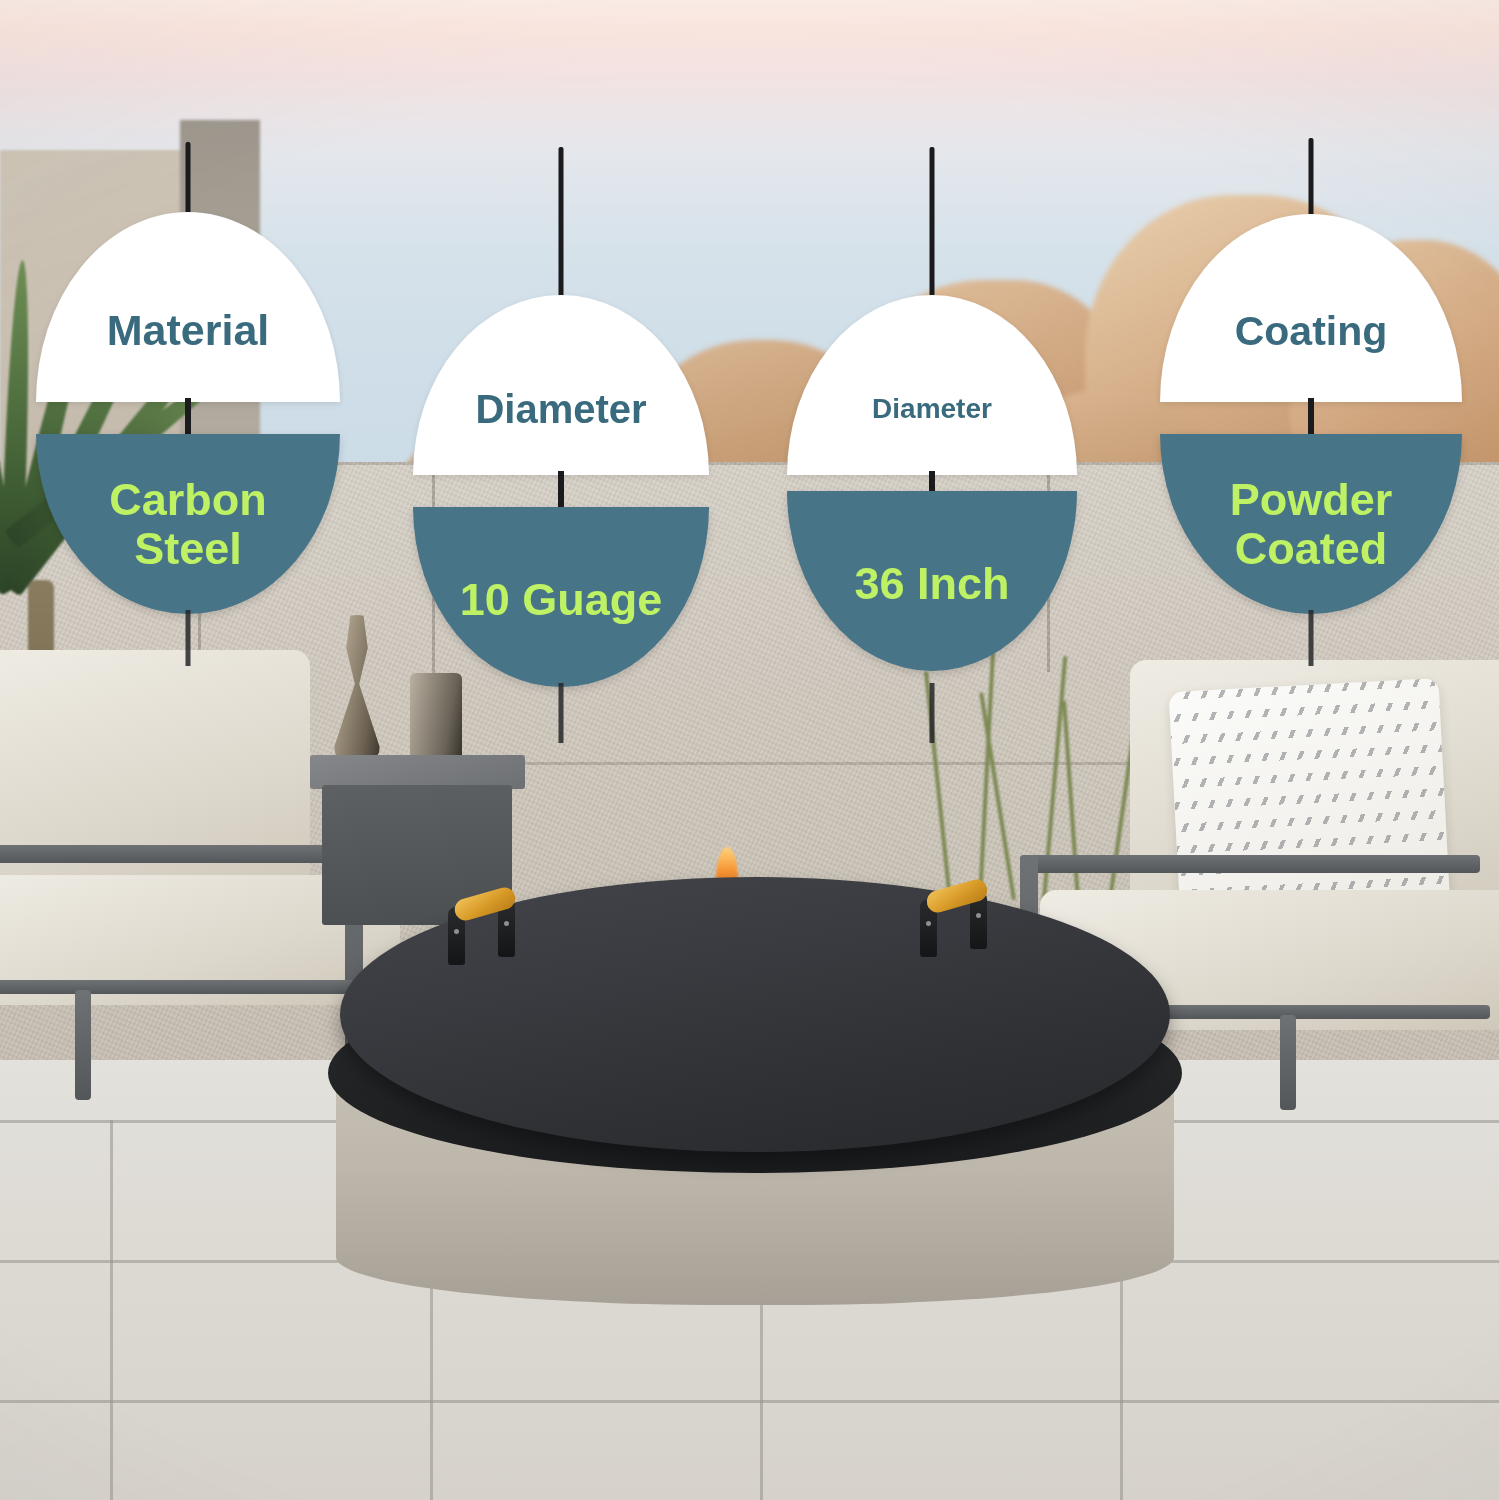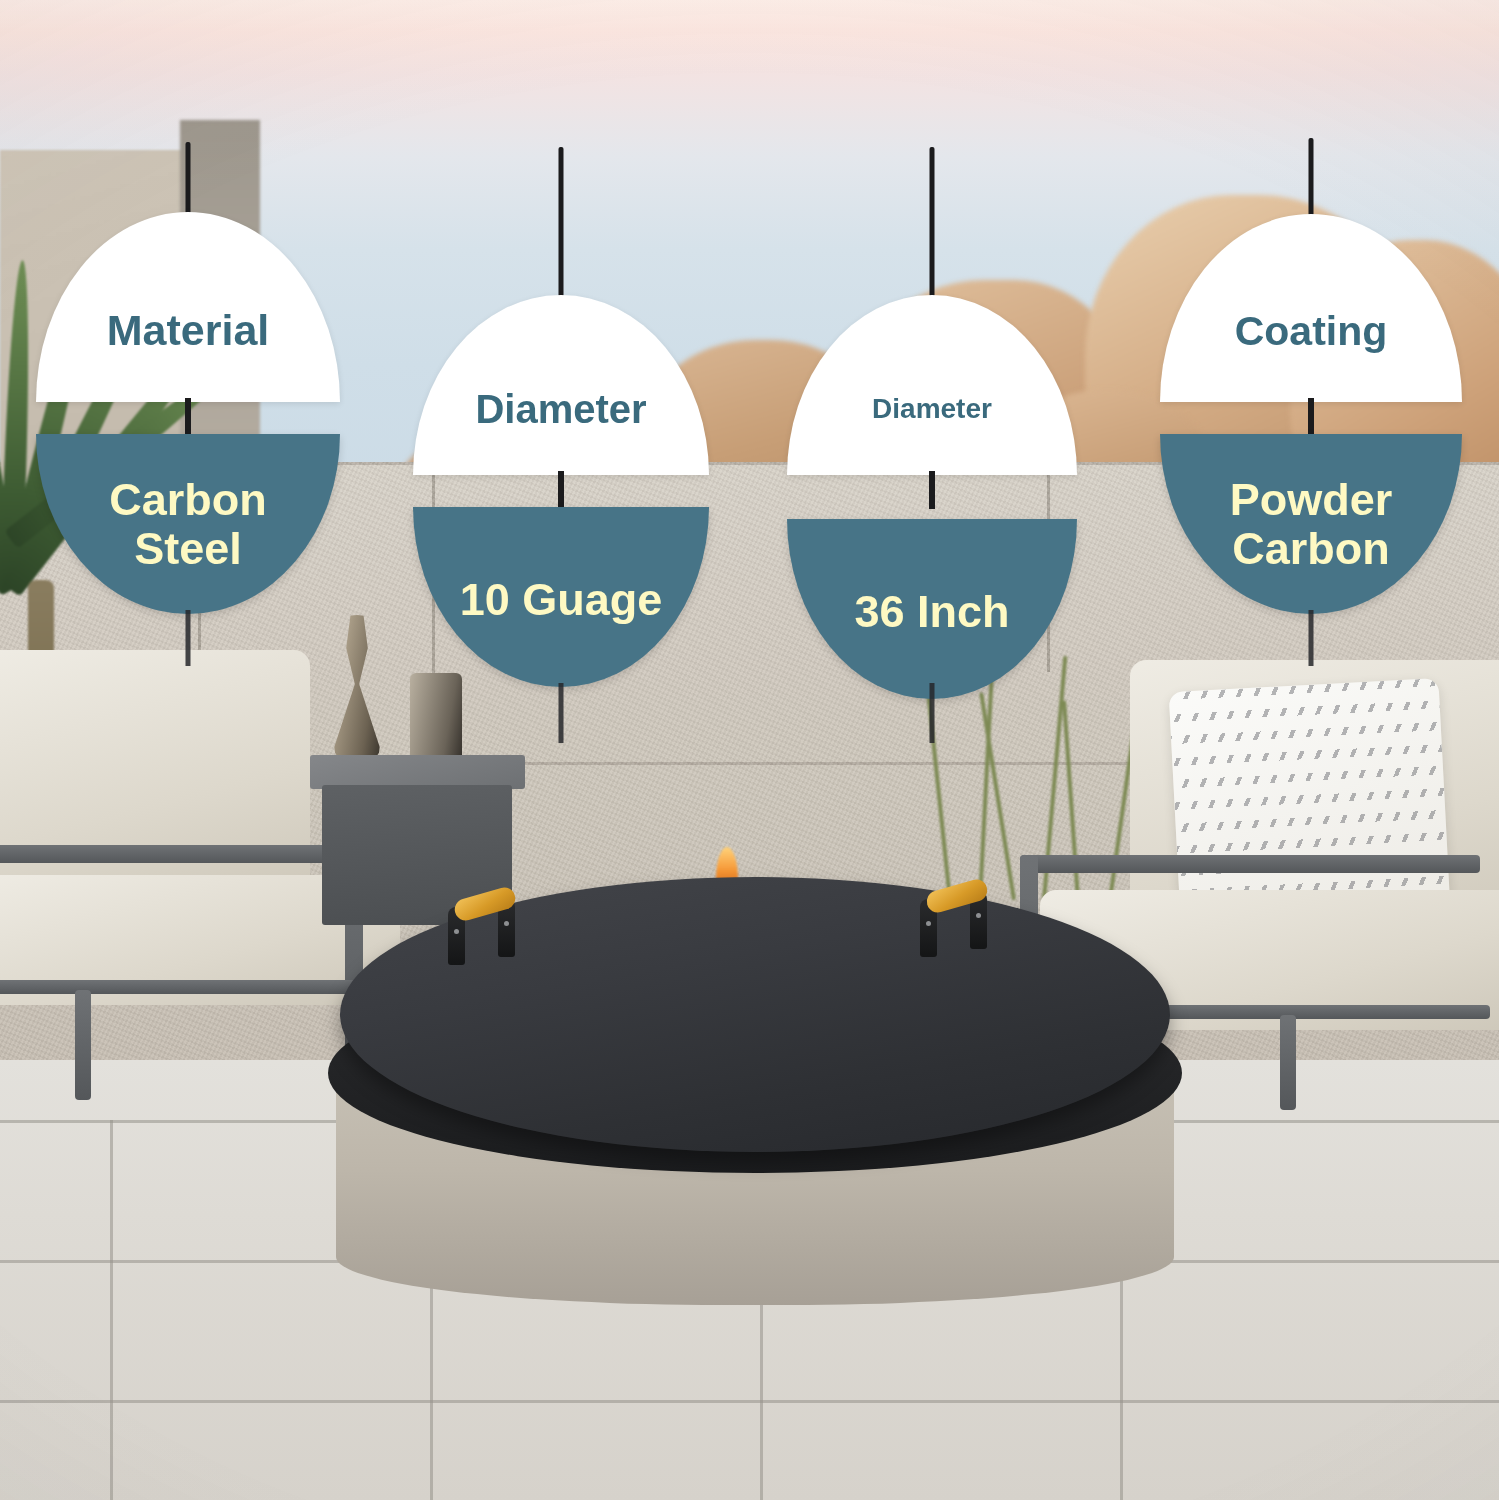--- a/index.html
+++ b/index.html
@@ -221,21 +221,21 @@
   }
   .badge .cup{
     position:absolute; left:0; width:100%;
     background:#477487;
     border-radius:0 0 50% 50% / 0 0 100% 100%;
     display:flex; align-items:center; justify-content:center;
     box-shadow:0 3px 8px rgba(0,0,0,.14);
   }
   .badge .cup span{
     display:block; text-align:center;
-    color:#fef9c3; font-weight:bold; line-height:1.08;margin-top:20px;
+    color:#bef264; font-weight:bold; line-height:1.08;margin-top:20px;
   }
   .mid-line{
     position:absolute; left:50%; transform:translateX(-50%);
     width:6px; background:#1b1b1d;
   }
   .tail-line{
     position:absolute; left:50%; transform:translateX(-50%);
     width:5px; background:#26272a; opacity:.85;
   }
 
@@ -256,21 +256,21 @@
   #badge2 .mid-line{ top:176px; height:38px; }
   #badge2 .cup{ top:212px; height:180px; }
   #badge2 .cup span{ font-size:45px; padding-bottom:14px; }
   #badge2 .tail-line{ top:388px; height:60px; }
 
   #badge3{ left:787px;  top:295px; width:290px; }
   #badge3 .stem-line{ top:-148px; height:150px; }
   #badge3 .dome{ height:180px; }
   #badge3 .dome span{ font-size:28px; padding-top:48px; }
   #badge3 .mid-line{ top:176px; height:38px; }
-  #badge3 .cup{ top:224px; height:180px; }
+  #badge3 .cup{ top:196px; height:180px; }
   #badge3 .cup span{ font-size:45px; padding-bottom:14px; }
   #badge3 .tail-line{ top:388px; height:60px; }
 
   #badge4{ left:1160px; top:214px; width:302px; }
   #badge4 .stem-line{ top:-76px; height:78px; }
   #badge4 .dome{ height:188px; }
   #badge4 .dome span{ font-size:41px; padding-top:48px; }
   #badge4 .mid-line{ top:184px; height:38px; }
   #badge4 .cup{ top:220px; height:180px; }
   #badge4 .cup span{ font-size:45px; padding-bottom:18px; }
@@ -456,19 +456,19 @@
   </div>
 
   <div class="badge" id="badge4">
     <div class="stem-line"></div>
     <div class="dome">
       <span>Coating</span>
     </div>
     <div class="mid-line"></div>
     <div class="cup">
       <span style="white-space:pre-line">Powder
-Carbon</span>
+Coated</span>
     </div>
     <div class="tail-line"></div>
   </div>
 
 
 </div>
 
 </body></html>

